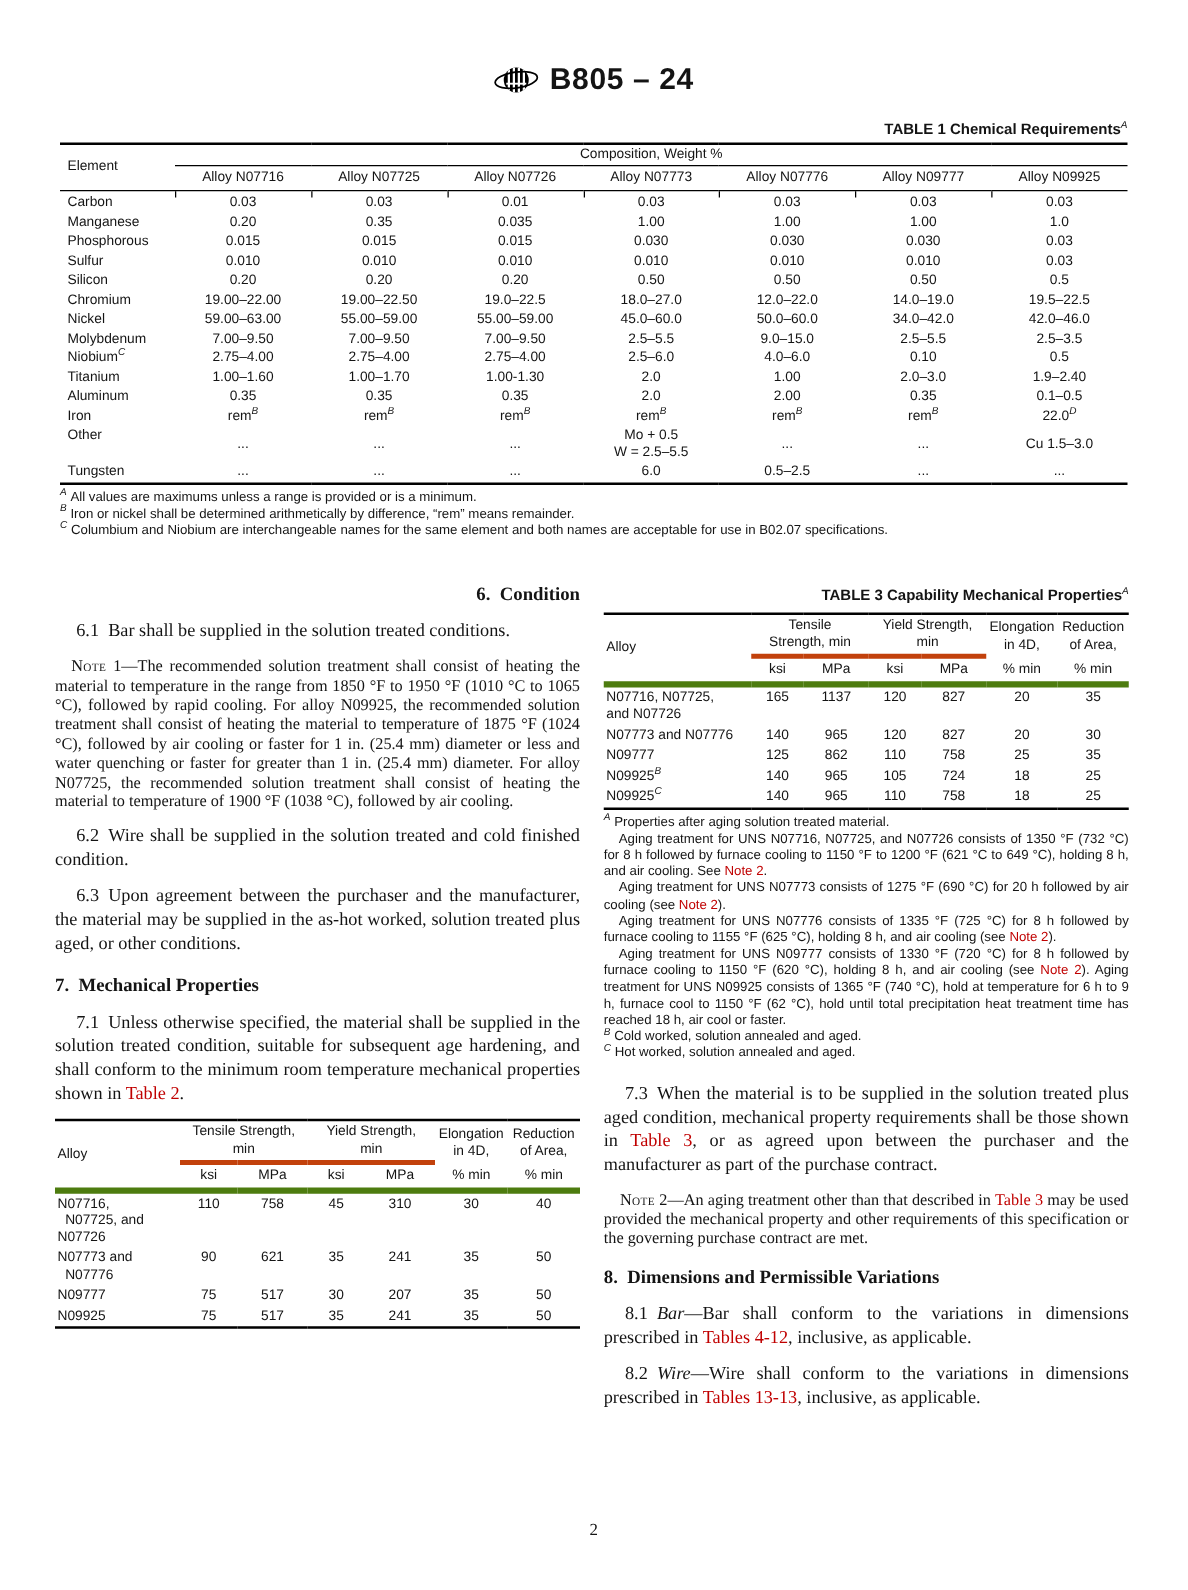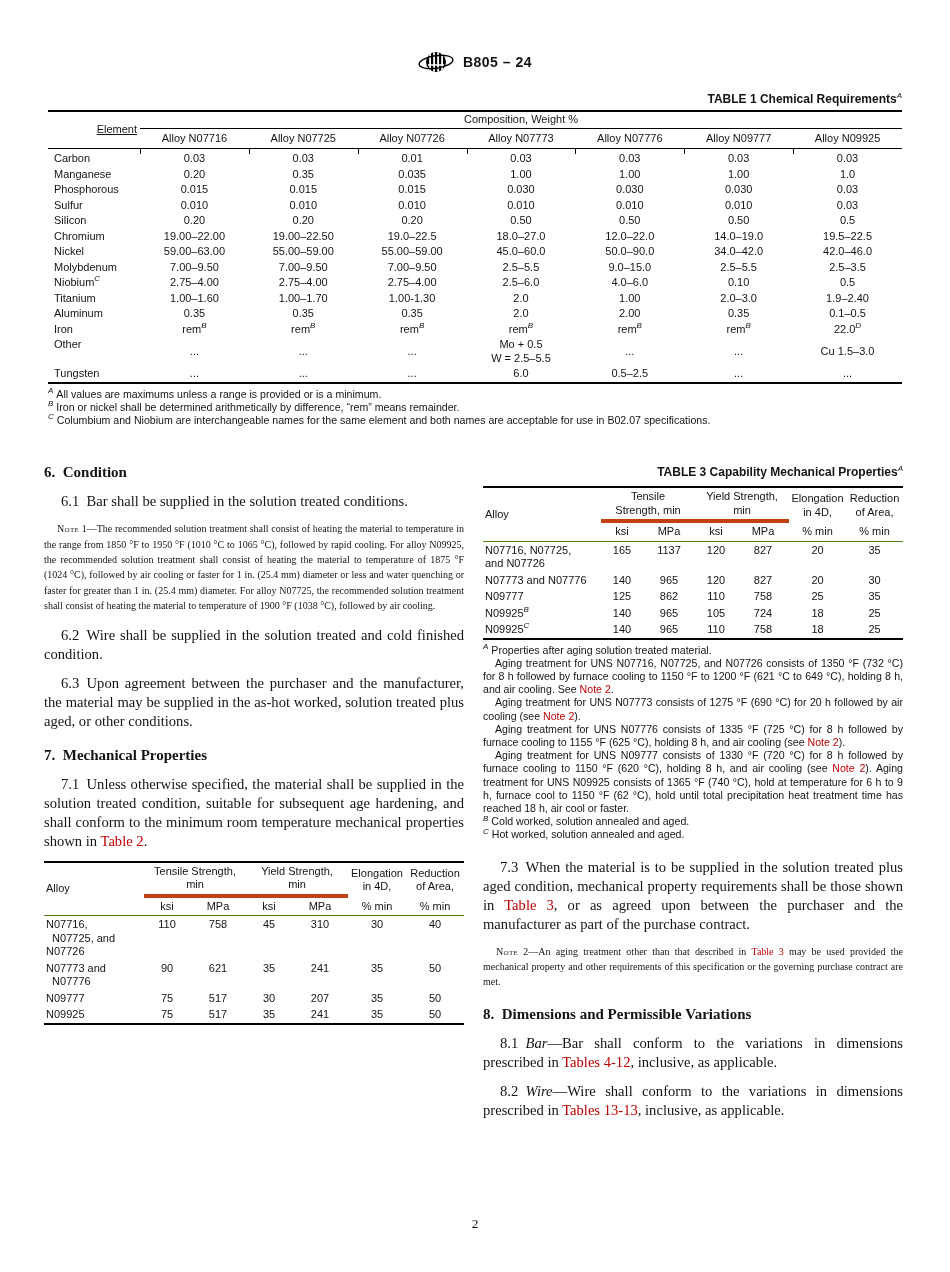--- a/index.html
+++ b/index.html
@@ -1,62 +1,62 @@
 <!DOCTYPE html>
 <html><head>
 <meta charset="utf-8">
 <style>
   html,body{margin:0;padding:0;background:#ffffff;}
   .page{position:relative;width:950px;height:1272px;background:#fff;color:#141414;
         font-family:"Liberation Serif", serif;overflow:hidden;}
   
   .masthead{display:flex;justify-content:center;align-items:center;gap:9px;padding-top:50px;}
-  .designation{font-family:"Liberation Sans", sans-serif;font-weight:bold;font-size:14px;letter-spacing:.5px;}
+  .designation{font-family:"Liberation Sans", sans-serif;font-weight:bold;font-size:24px;letter-spacing:.5px;}
   
   .tblock{margin:0 48px;}
   .ttitle{text-align:right;font-family:"Liberation Sans", sans-serif;font-weight:bold;
           font-size:12px;margin:18px 0 4px;}
   .cellsup{font-style:italic;font-weight:normal;font-size:8px;vertical-align:super;line-height:0;}
   table.t{border-collapse:collapse;width:100%;table-layout:fixed;
           font-family:"Liberation Sans", sans-serif;}
   table.t th{font-weight:normal;}
   table.t th,table.t td{font-size:11px;line-height:13.5px;padding:1px 3px;white-space:pre-line;}
   
   .t1{border-top:2px solid #000;border-bottom:2px solid #000;}
   .t1 thead th{text-align:center;}
-  .t1 thead th.el{text-align:right;vertical-align:middle;padding-left:6px;text-decoration:underline;}
+  .t1 thead th.el{text-align:left;vertical-align:middle;padding-left:6px;}
   .t1 thead th.comp{border-bottom:1px solid #000;padding-bottom:1px;}
   .t1 thead tr.r2 th, .t1 thead th.el{border-bottom:1px solid #000;}
   .t1 thead tr.r2 th{padding-top:3px;padding-bottom:3px;}
   .t1 tbody td{text-align:center;vertical-align:middle;}
   .t1 tbody td.lab{text-align:left;vertical-align:top;padding-left:6px;}
   .t1 tbody tr:first-child td{padding-top:3px;}
   .t1 tbody tr:first-child td:not(:first-child){
       background:linear-gradient(#000,#000) left top / 1px 5px no-repeat;}
   
   .mech{border-top:2px solid #000;border-bottom:2px solid #000;}
   .mech thead th{text-align:center;vertical-align:bottom;padding:2px 2px;}
   .mech thead th.alloy{text-align:left;vertical-align:middle;padding-left:2px;}
   .mech thead th.grp{border-bottom:4px solid #c2410c;}
-  .mech thead tr.r2 th, .mech thead th.alloy{border-bottom:1px solid #4d7c0f;}
+  .mech thead tr.r2 th, .mech thead th.alloy{border-bottom:5px solid #4d7c0f;}
   .mech tbody td{text-align:center;vertical-align:top;padding-top:2px;}
   .mech tbody td.lab{text-align:left;padding-left:2px;}
   
   .fnblock{font-family:"Liberation Sans", sans-serif;font-size:10.6px;line-height:13.2px;margin-top:4px;}
   .fnblock.justify .fn{text-align:justify;}
   .fn{margin:0;}
   .fn.indent{text-indent:12px;}
   .fnsup{font-style:italic;font-size:8px;vertical-align:super;line-height:0;margin-right:3px;}
   
   .columns{display:flex;gap:19px;margin:34px 44px 0;}
   .bodycol{width:420px;font-size:14.6px;line-height:19px;text-align:justify;}
   .sec{font-size:15px;font-weight:bold;margin:15px 0 10px;text-align:left;}
-  .sec.first{margin-top:2px;}
+  .sec.first{margin-top:2px;text-align:right;}
   .para{margin:0 0 10px;text-indent:17px;}
-  .note{font-size:10px;line-height:15.4px;margin:2px 0 12px;text-indent:13px;}
+  .note{font-size:13px;line-height:15.4px;margin:2px 0 12px;text-indent:13px;}
   .smallcaps{font-variant:small-caps;letter-spacing:.3px;}
   .italic{font-style:italic;}
   .link{color:#c00000;}
   .colgap{height:16px;}
   
   .pagenum{position:absolute;left:0;right:0;top:1216px;text-align:center;font-size:13.5px;}
 </style>
 </head>
 <body>
 
@@ -170,21 +170,21 @@
             <td>12.0–22.0</td>
             <td>14.0–19.0</td>
             <td>19.5–22.5</td>
           </tr>
           <tr>
             <td class="lab">Nickel</td>
             <td>59.00–63.00</td>
             <td>55.00–59.00</td>
             <td>55.00–59.00</td>
             <td>45.0–60.0</td>
-            <td>50.0–90.0</td>
+            <td>50.0–60.0</td>
             <td>34.0–42.0</td>
             <td>42.0–46.0</td>
           </tr>
           <tr>
             <td class="lab">Molybdenum</td>
             <td>7.00–9.50</td>
             <td>7.00–9.50</td>
             <td>7.00–9.50</td>
             <td>2.5–5.5</td>
             <td>9.0–15.0</td>

